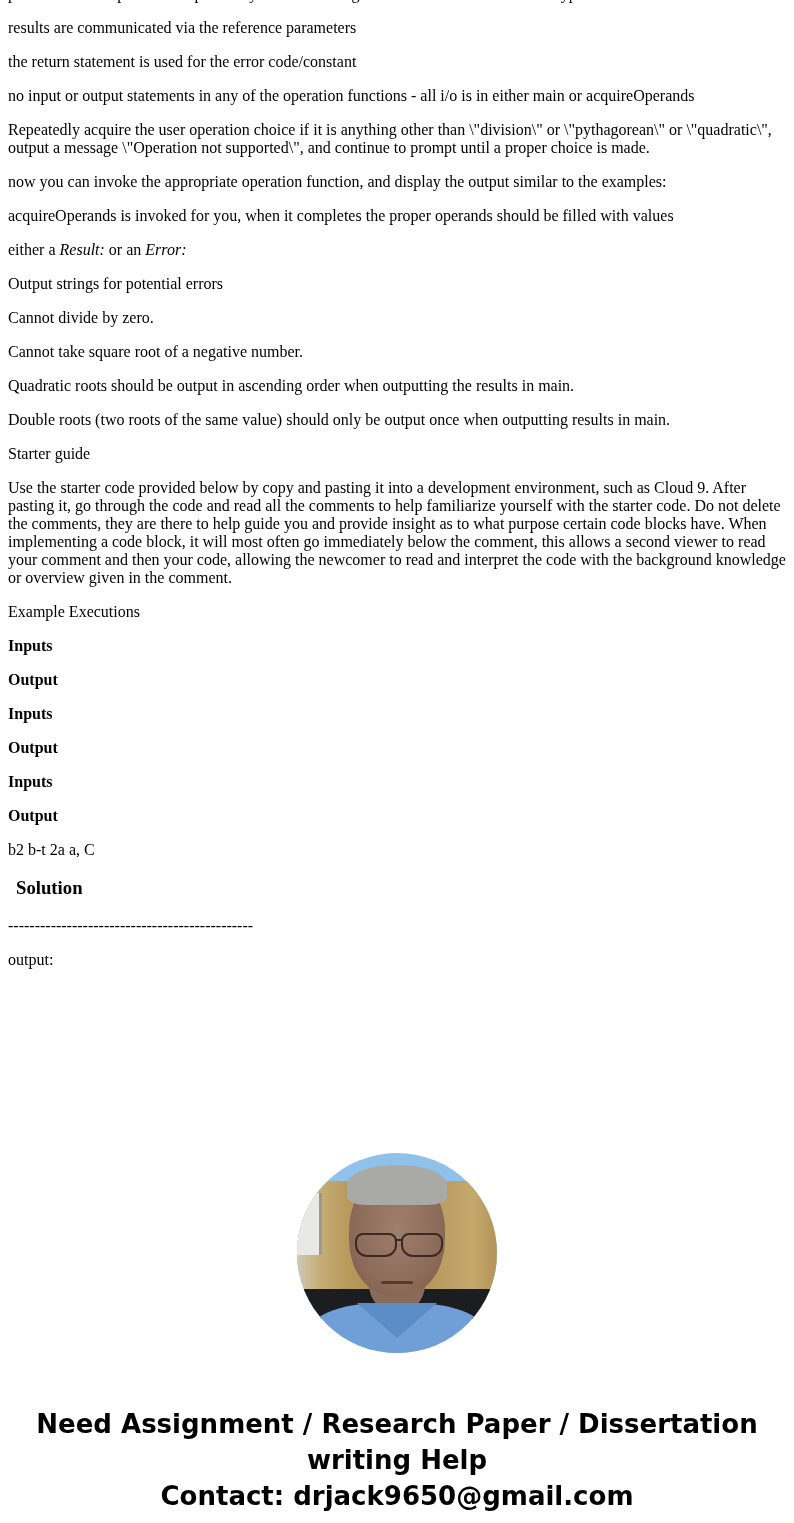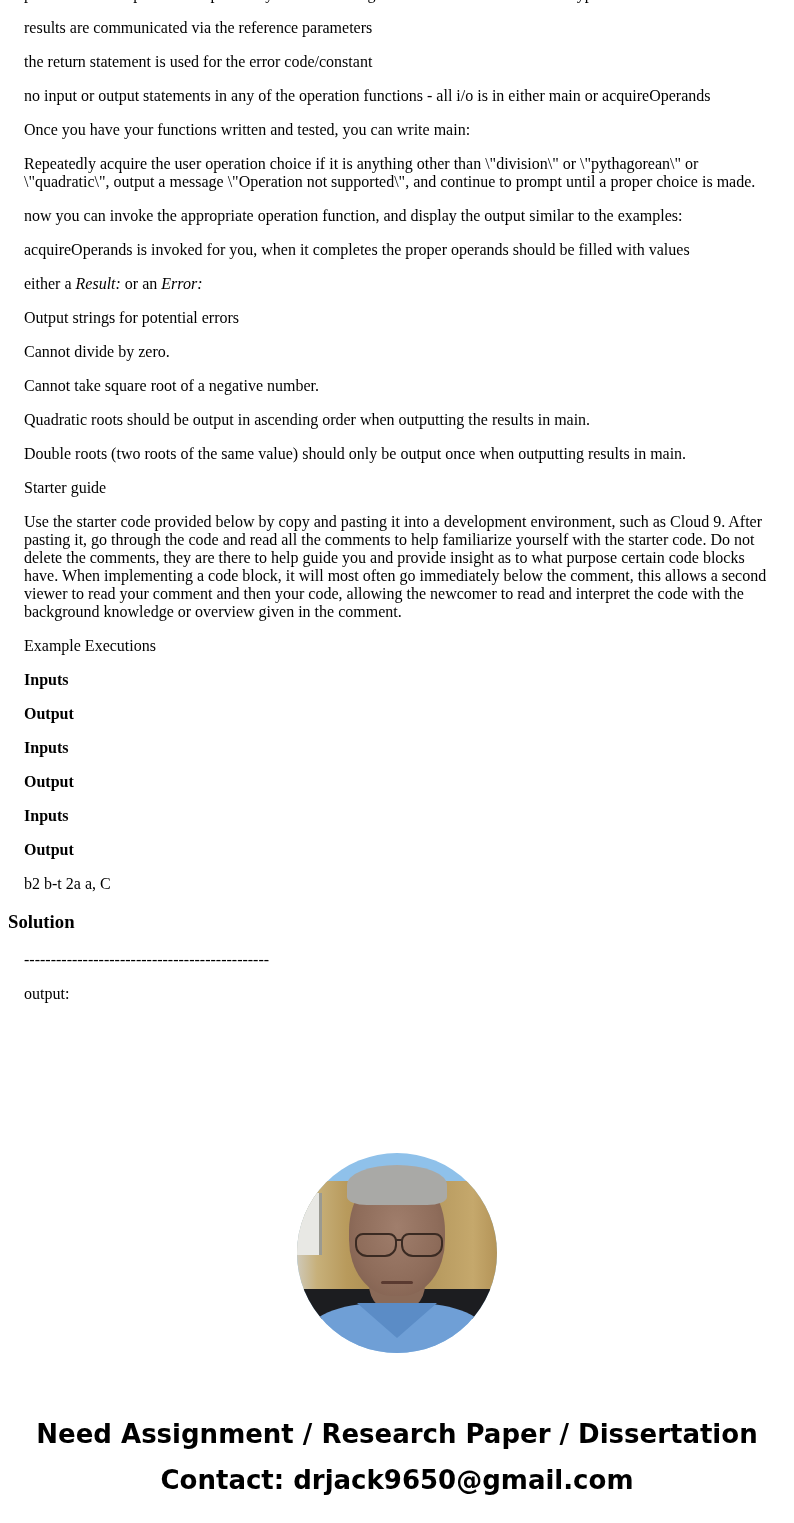--- a/index.html
+++ b/index.html
@@ -17,31 +17,31 @@
       line-height: 18px;
       color: #000000;
     }
     .content {
       position: absolute;
       left: 8px;
       right: 8px;
       top: -15px;
     }
     .content p {
-      margin: 16px 16px;
+      margin: 16px 0;
       font-family: Liberation Serif, serif;
     }
     .content p.first {
       margin-top: 0;
     }
     .content h3 {
       font-size: 18.72px;
       line-height: 22px;
       font-weight: bold;
-      margin: 18px 0;
+      margin: 18px 8px;
     }
     .content b, .content strong { font-weight: bold; }
     .content em { font-style: italic; }
 
     .avatar-wrap {
       position: absolute;
       left: 297px;
       top: 1153px;
       width: 200px;
       height: 200px;
@@ -131,31 +131,30 @@
       left: 0;
       width: 794px;
       top: 1403px;
       text-align: center;
       font-family: "DejaVu Sans", sans-serif;
       font-weight: bold;
       font-size: 26px;
       line-height: 30px;
       color: #000000;
     }
-    .footer div { margin: 16px; }
+    .footer div { margin: 6px; }
   </style>
 </head>
 <body>
 
 <div class="content">
   <p class="first" style="clip-path: inset(12px 0 0 0); margin-bottom: 16px;">parameters and operands are passed by reference using the error constants as a return type</p>
   <p>results are communicated via the reference parameters</p>
   <p>the return statement is used for the error code/constant</p>
   <p>no input or output statements in any of the operation functions - all i/o is in either main or acquireOperands</p>
-  <p>Once you have your functions written and tested, you can write main:</p>
   <p>Repeatedly acquire the user operation choice if it is anything other than \"division\" or \"pythagorean\" or \"quadratic\", output a message \"Operation not supported\", and continue to prompt until a proper choice is made.</p>
   <p>now you can invoke the appropriate operation function, and display the output similar to the examples:</p>
   <p>acquireOperands is invoked for you, when it completes the proper operands should be filled with values</p>
   <p><span>either a </span><em>Result:</em><span> or an </span><em>Error:</em></p>
   <p>Output strings for potential errors</p>
   <p>Cannot divide by zero.</p>
   <p>Cannot take square root of a negative number.</p>
   <p>Quadratic roots should be output in ascending order when outputting the results in main.</p>
   <p>Double roots (two roots of the same value) should only be output once when outputting results in main.</p>
   <p>Starter guide</p>
@@ -186,14 +185,15 @@
     <div class="av-hair"></div>
     <div class="av-glass-l"></div>
     <div class="av-glass-r"></div>
     <div class="av-bridge"></div>
     <div class="av-mouth"></div>
   </div>
 </div>
 
 <div class="footer">
   <div>Need Assignment / Research Paper / Dissertation</div>
+  <div>writing Help</div>
   <div>Contact: drjack9650@gmail.com</div>
 </div>
 
 </body></html>

